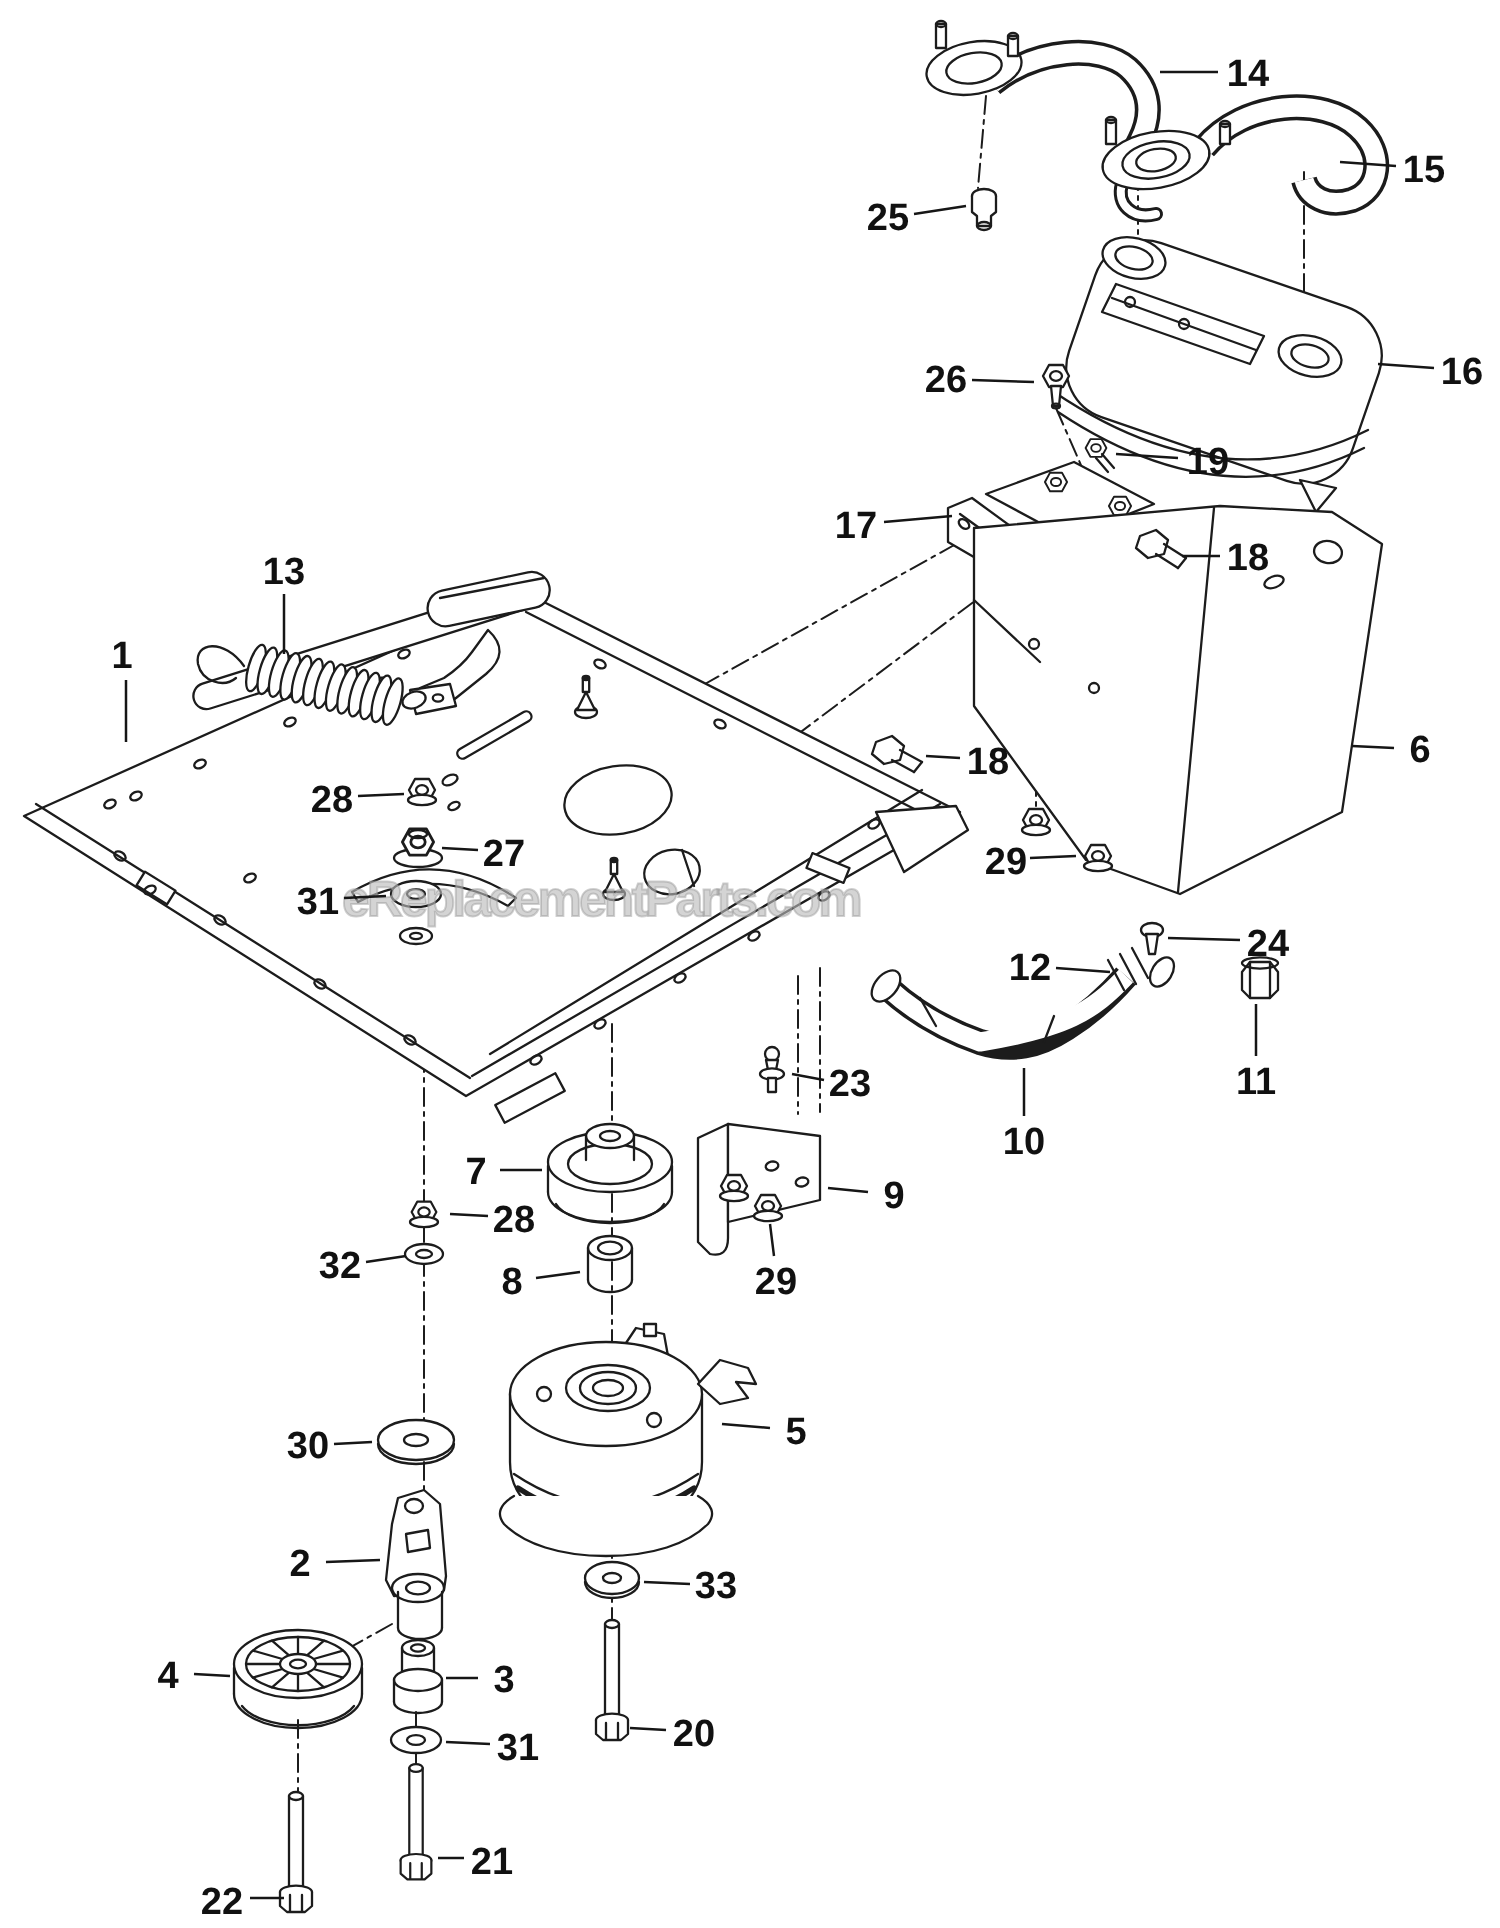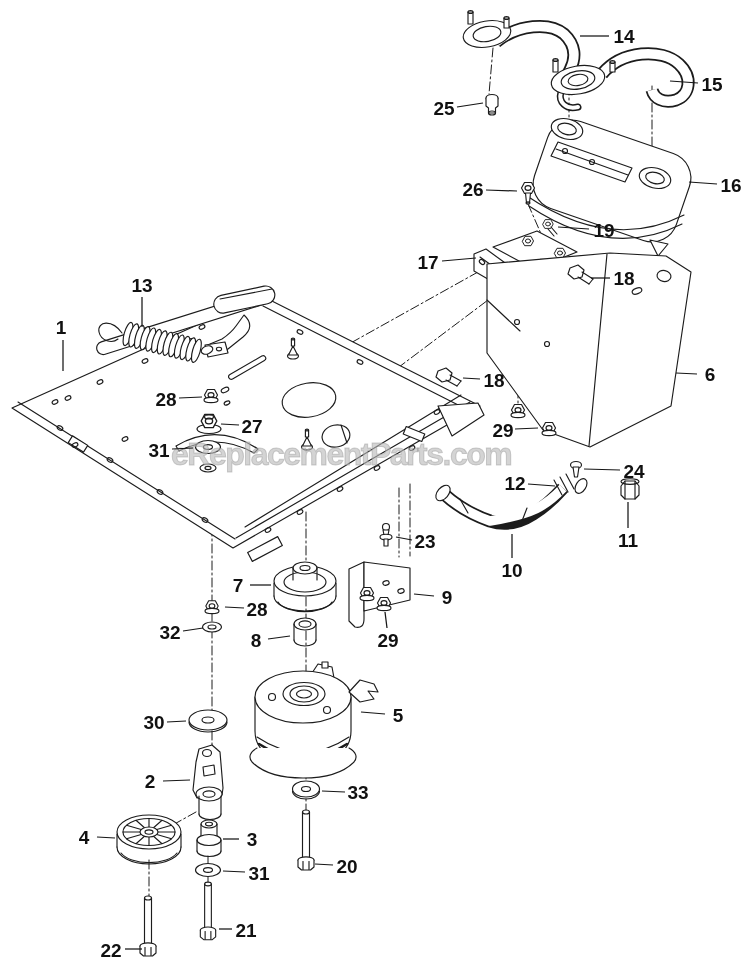--- a/index.html
+++ b/index.html
@@ -9,21 +9,21 @@
   .art path,.art line,.art ellipse,.art circle,.art rect,.art polygon,.art polyline{
     stroke:#1c1c1c;stroke-width:1.15;fill:none;stroke-linecap:round;stroke-linejoin:round;}
   .art .w{fill:#ffffff;}
   .art .dash{stroke-dasharray:9 3 2 3;stroke-width:1;}
   .art .tube{stroke-width:13;stroke-linecap:butt;}
   .art .tubein{stroke:#ffffff;stroke-width:9.5;stroke-linecap:butt;}
   .art .thick{stroke-width:7;}
   .art .thickin{stroke:#ffffff;stroke-width:4;}
   .art .grv{stroke-width:2.6;}
   .watermark{position:absolute;left:171px;top:436px;width:400px;
-    font-size:32px;font-weight:700;letter-spacing:-1.5px;white-space:nowrap;
+    font-size:25px;font-weight:700;letter-spacing:-1.5px;white-space:nowrap;
     color:rgba(185,185,185,0.62);-webkit-text-stroke:1px rgba(150,150,150,.45);
     pointer-events:none;}
   #overlay text{font-family:"Liberation Sans",sans-serif;font-size:19px;font-weight:700;
     fill:#111;text-anchor:middle;}
   #overlay line{stroke:#161616;stroke-width:1.25;}
 </style>
 </head>
 <body>
 
 <div class="stage">

